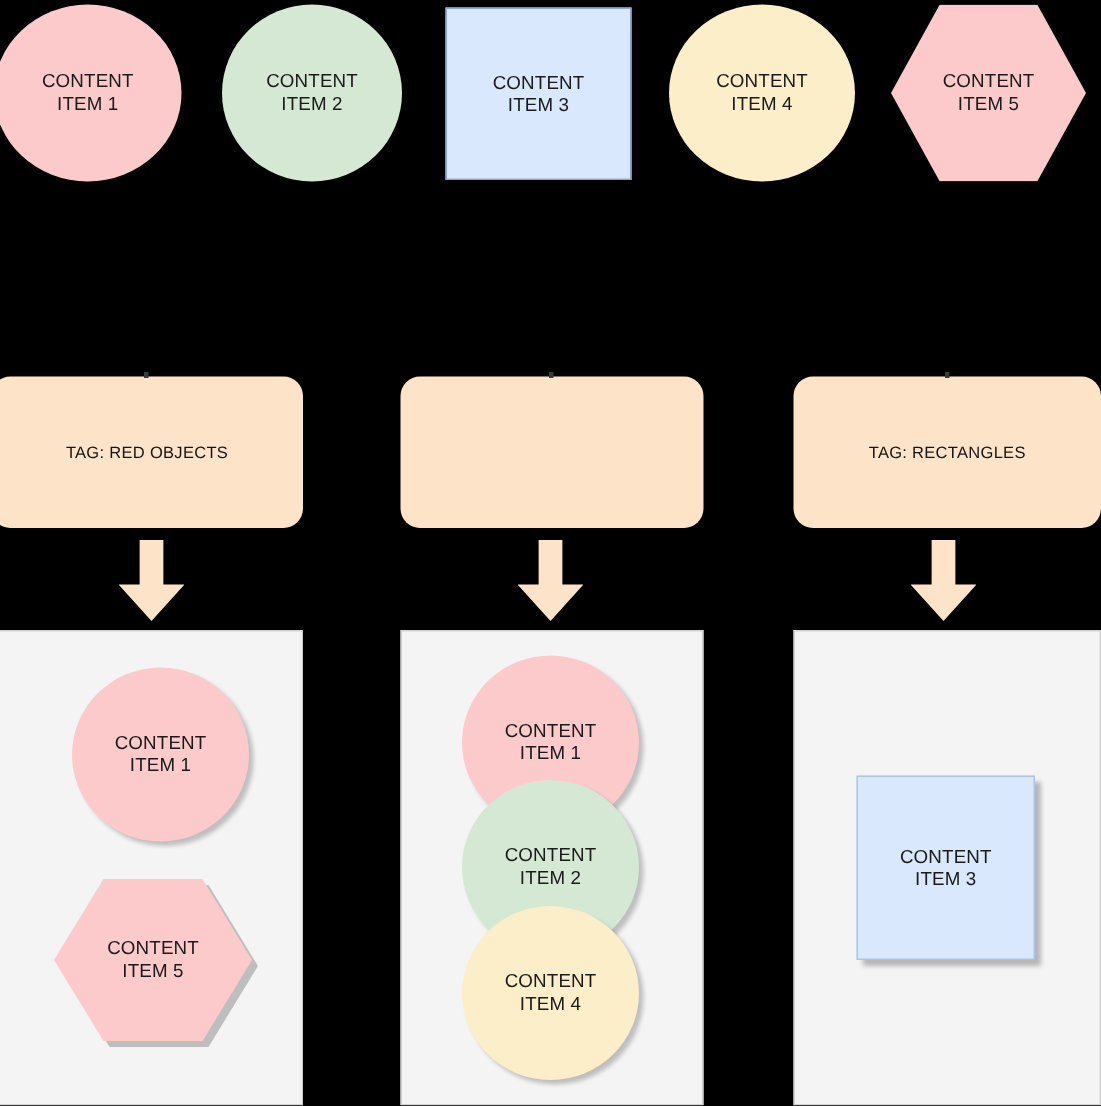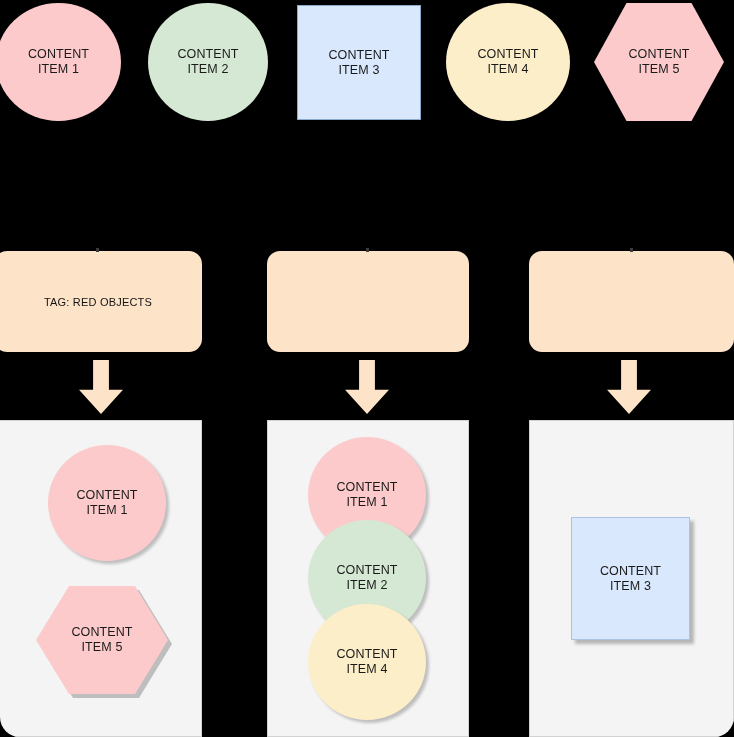--- a/index.html
+++ b/index.html
@@ -7,21 +7,20 @@
     padding: 0;
     background: #000000;
   }
   #canvas {
     position: relative;
     width: 734px;
     height: 737px;
     background: #000000;
     overflow: hidden;
     font-family: "Liberation Sans", sans-serif;
-    border-radius: 20px;
   }
 
   
   .shape-label {
     position: absolute;
     left: 0;
     right: 0;
     top: 50%;
     transform: translateY(-50%);
     text-align: center;
@@ -145,20 +144,21 @@
   <div id="tag-row">
       <div class="tag-box" style="left: -6px; top: 251px; width: 208px; height: 101px; background: rgb(253, 227, 200);">
         <div class="tag-stub" style="left: 102px;"></div>
         <div class="tag-text">TAG: RED OBJECTS</div>
       </div>
       <div class="tag-box" style="left: 267px; top: 251px; width: 202px; height: 101px; background: rgb(253, 227, 200);">
         <div class="tag-stub" style="left: 99px;"></div>
       </div>
       <div class="tag-box" style="left: 529px; top: 251px; width: 205px; height: 101px; background: rgb(253, 227, 200);">
         <div class="tag-stub" style="left: 101px;"></div>
+        <div class="tag-text">TAG: RECTANGLES</div>
       </div>
     </div>
 
   <div id="arrow-row">
       <div class="block-arrow" style="left: 79px; top: 360px; width: 44px; height: 54px; background: rgb(253, 227, 200);"></div>
       <div class="block-arrow" style="left: 345px; top: 360px; width: 44px; height: 54px; background: rgb(253, 227, 200);"></div>
       <div class="block-arrow" style="left: 607px; top: 360px; width: 44px; height: 54px; background: rgb(253, 227, 200);"></div>
     </div>
 
   <div id="panel-row">

